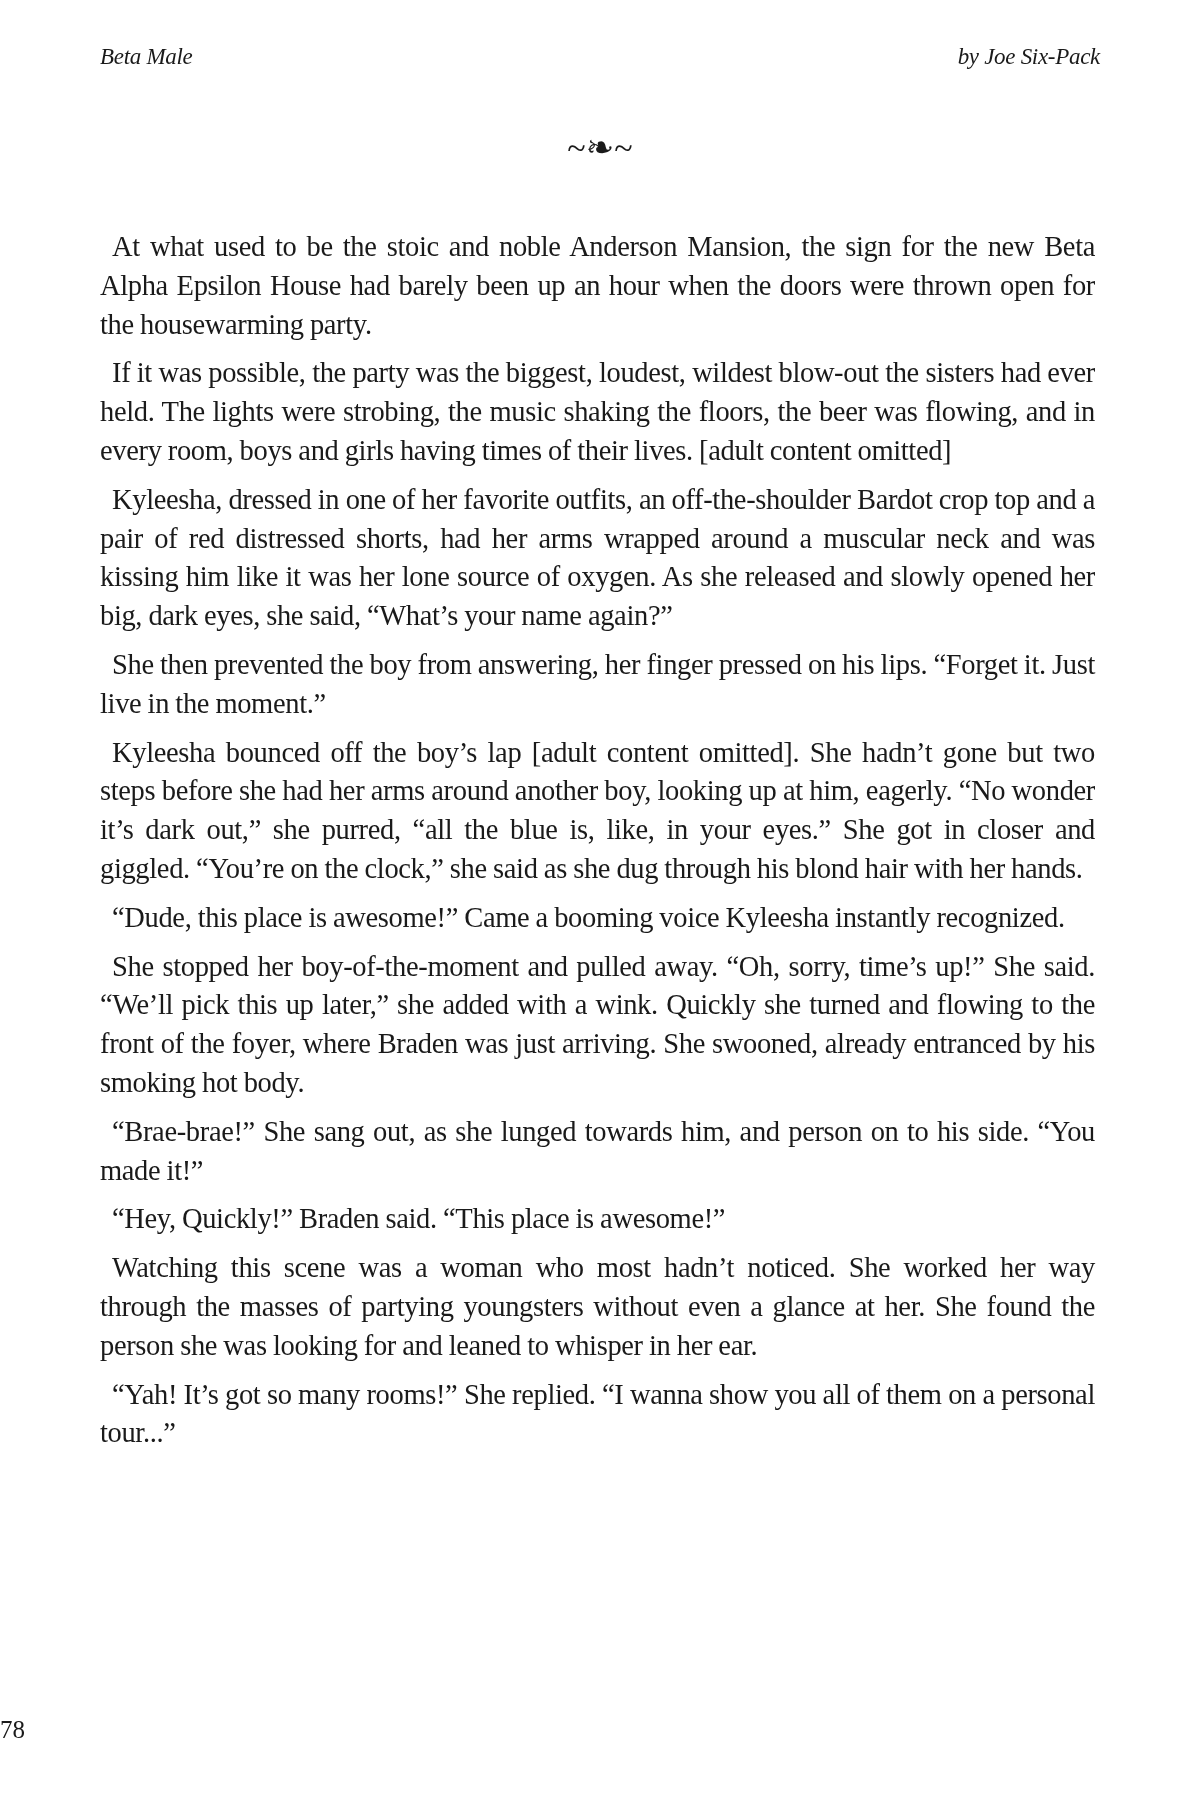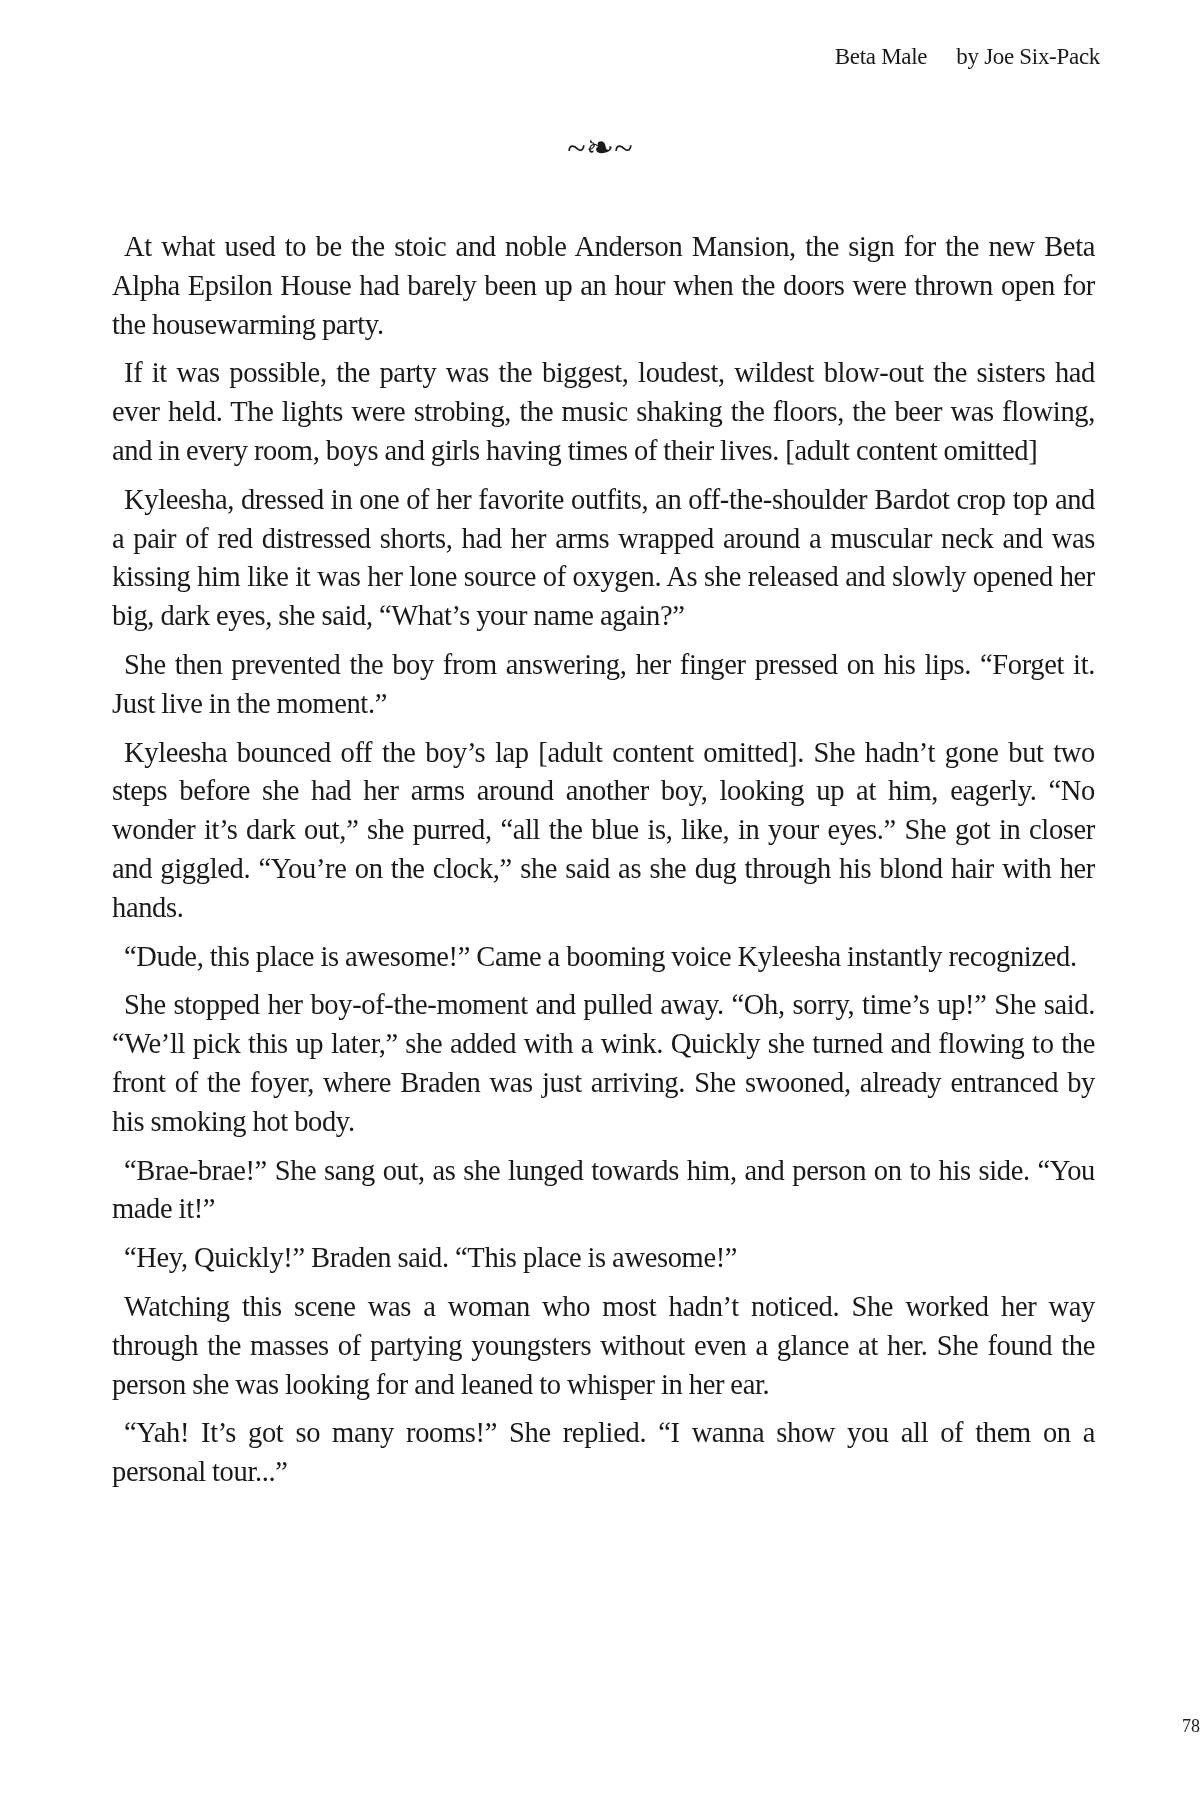--- a/index.html
+++ b/index.html
@@ -1,28 +1,28 @@
 <!DOCTYPE html>
 <html><head>
 <meta charset="utf-8">
 <style>
   html, body { margin: 0; padding: 0; background: #ffffff; }
   body { width: 1200px; height: 1800px; position: relative; overflow: hidden;
          font-family: "Liberation Serif", "DejaVu Serif", serif; color: #1a1a1a; }
   .running-head { position: absolute; top: 44px; left: 100px; right: 100px;
-                  display: flex; justify-content: flex-end;
-                  font-size: 23px; letter-spacing: -0.3px; gap: 29px; }
+                  display: flex; justify-content: space-between;
+                  font-style: italic; font-size: 23px; letter-spacing: -0.3px; gap: 29px; }
   .ornament { position: absolute; top: 128px; left: 0; right: 0; text-align: center;
               font-size: 34px; line-height: 40px; }
   .body-text { position: absolute; top: 228px; left: 100px; width: 995px;
                font-size: 28.5px; line-height: 38.8px; text-align: justify;
                letter-spacing: -0.35px; word-spacing: -0.5px; }
-  .body-text p { margin: 0 0 10px 12px; text-indent: 12px; }
-  .page-number { position: absolute; top: 1716px; left: 0; right: 0; text-align: right;
-                 font-size: 18px; }
+  .body-text p { margin: 0 0 10px 0; text-indent: 12px; }
+  .page-number { position: absolute; top: 1716px; left: 0; right: 0; text-align: left;
+                 font-size: 25px; }
 </style>
 </head>
 <body>
 
 <div class="running-head">
   <span>Beta Male</span>
   <span>by Joe Six-Pack</span>
 </div>
 
 <div class="ornament">~❧~</div>

